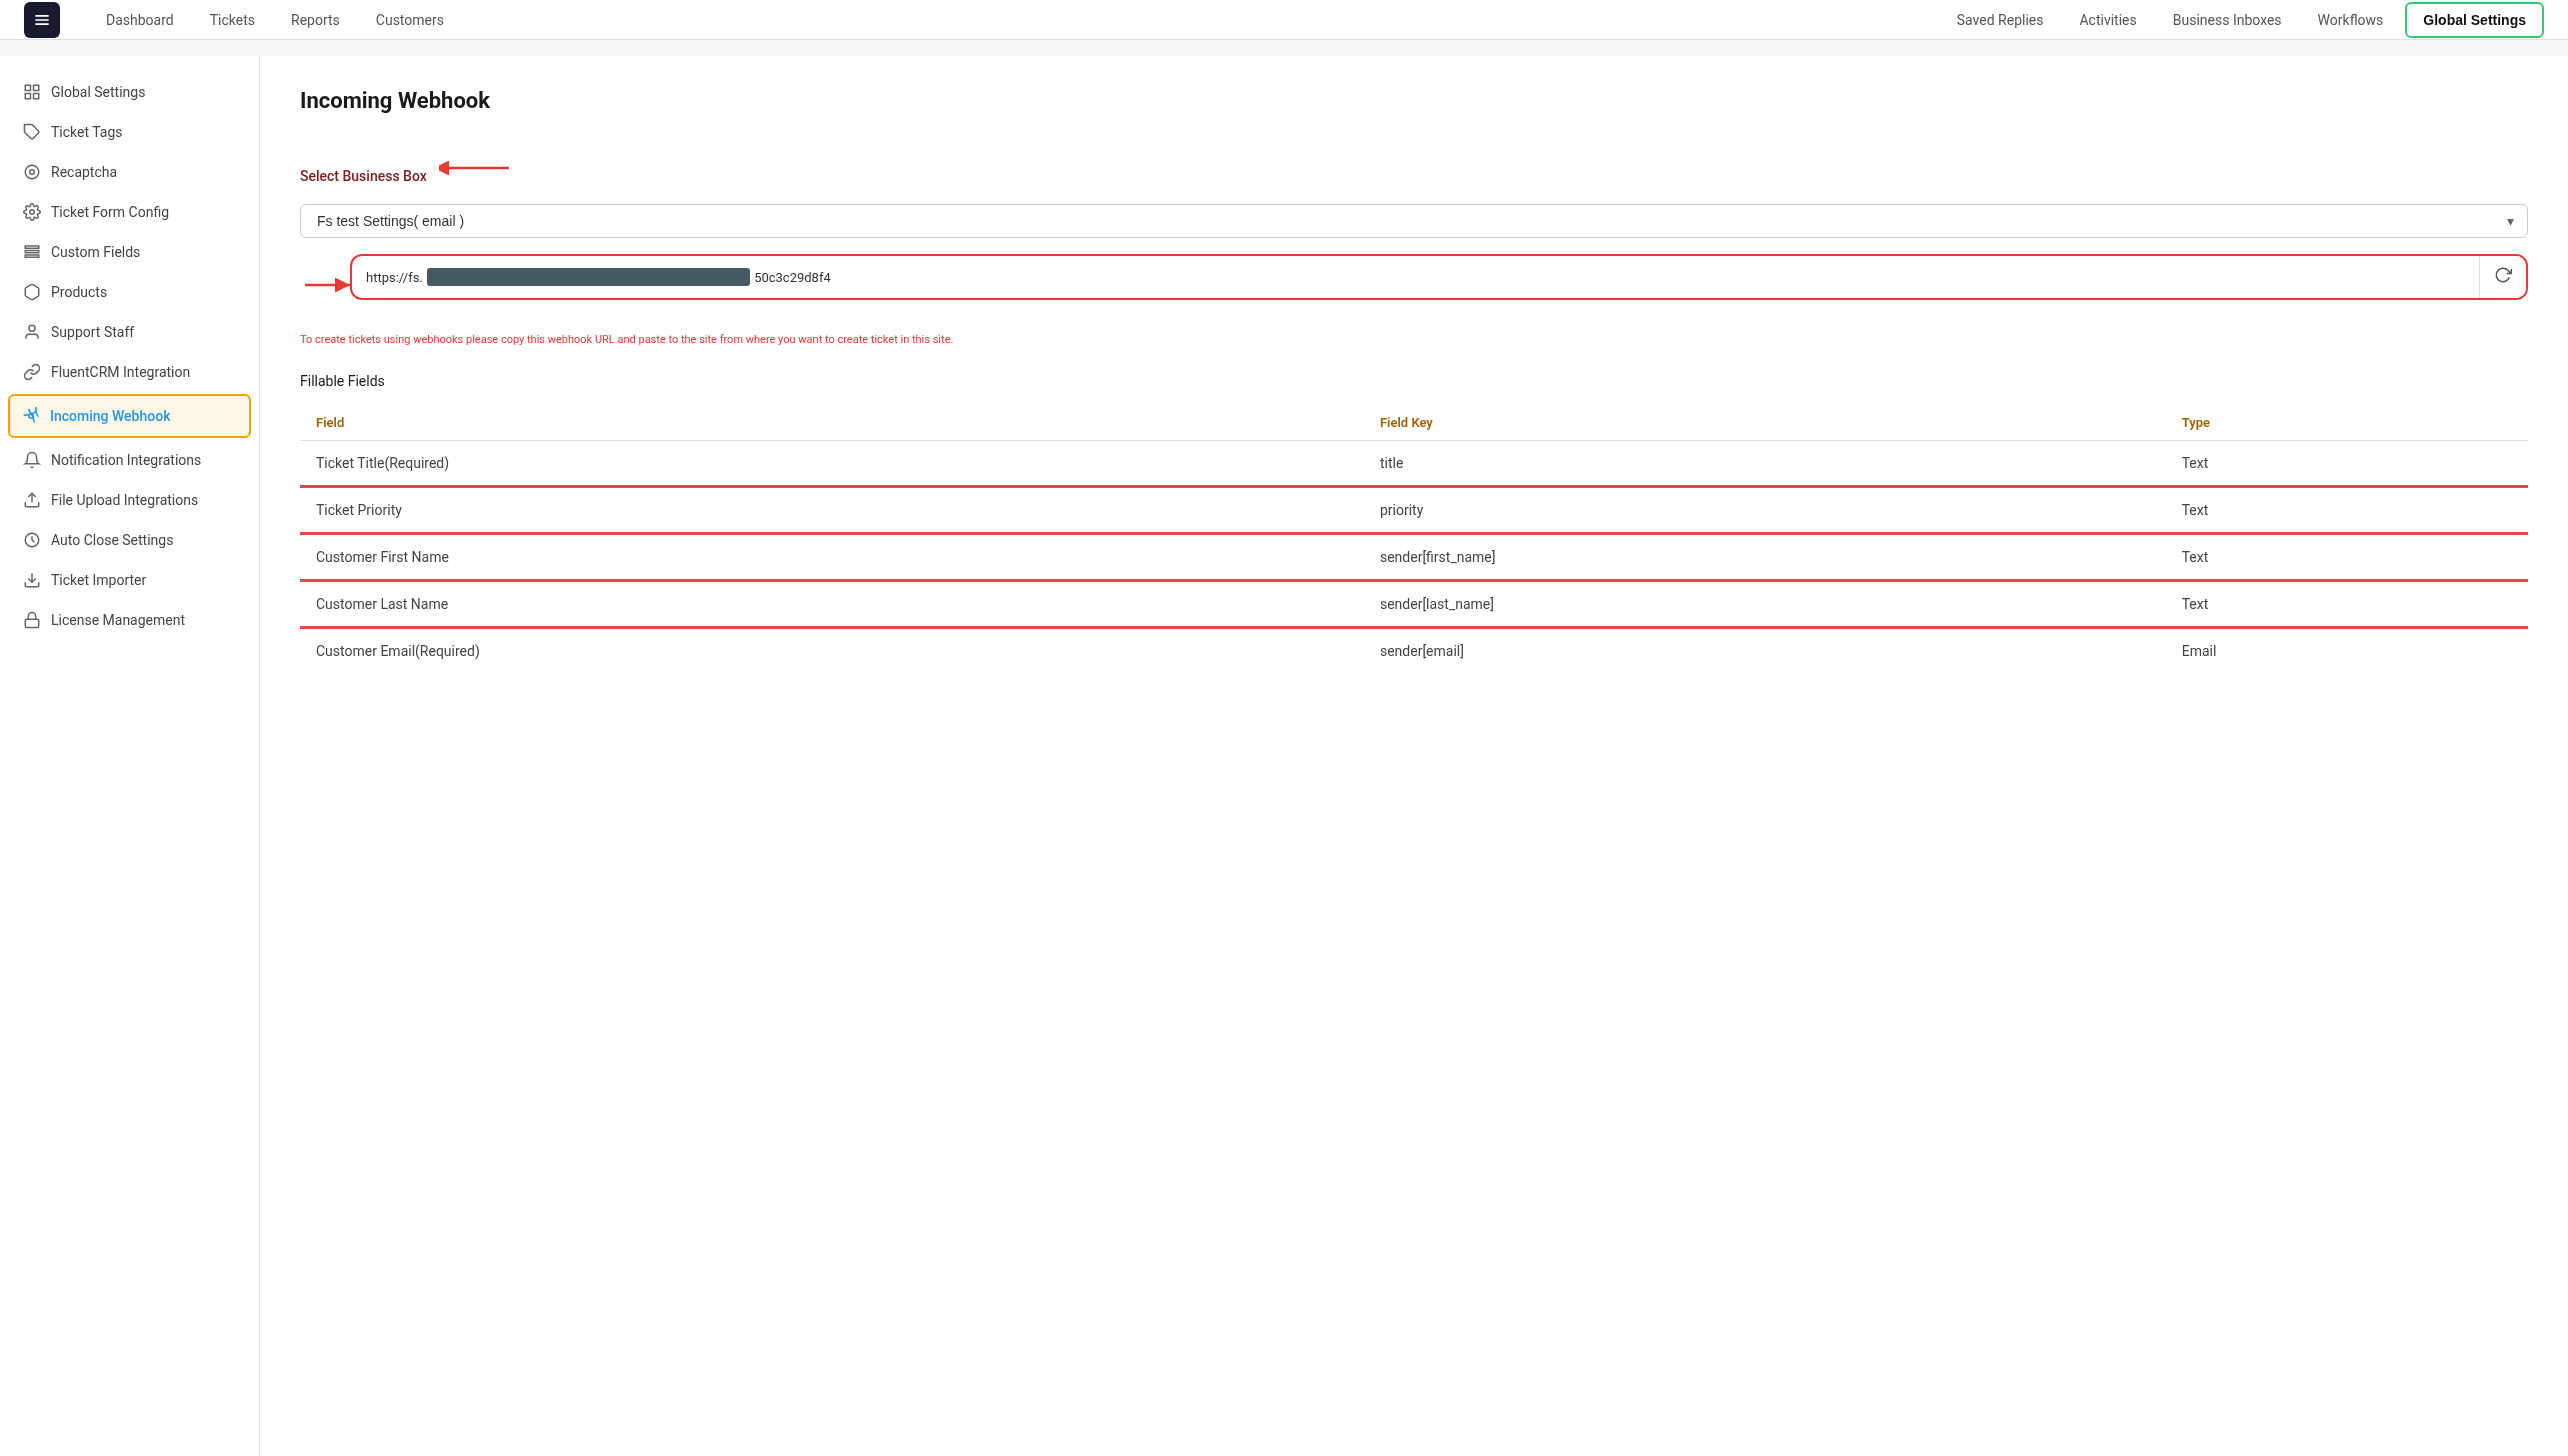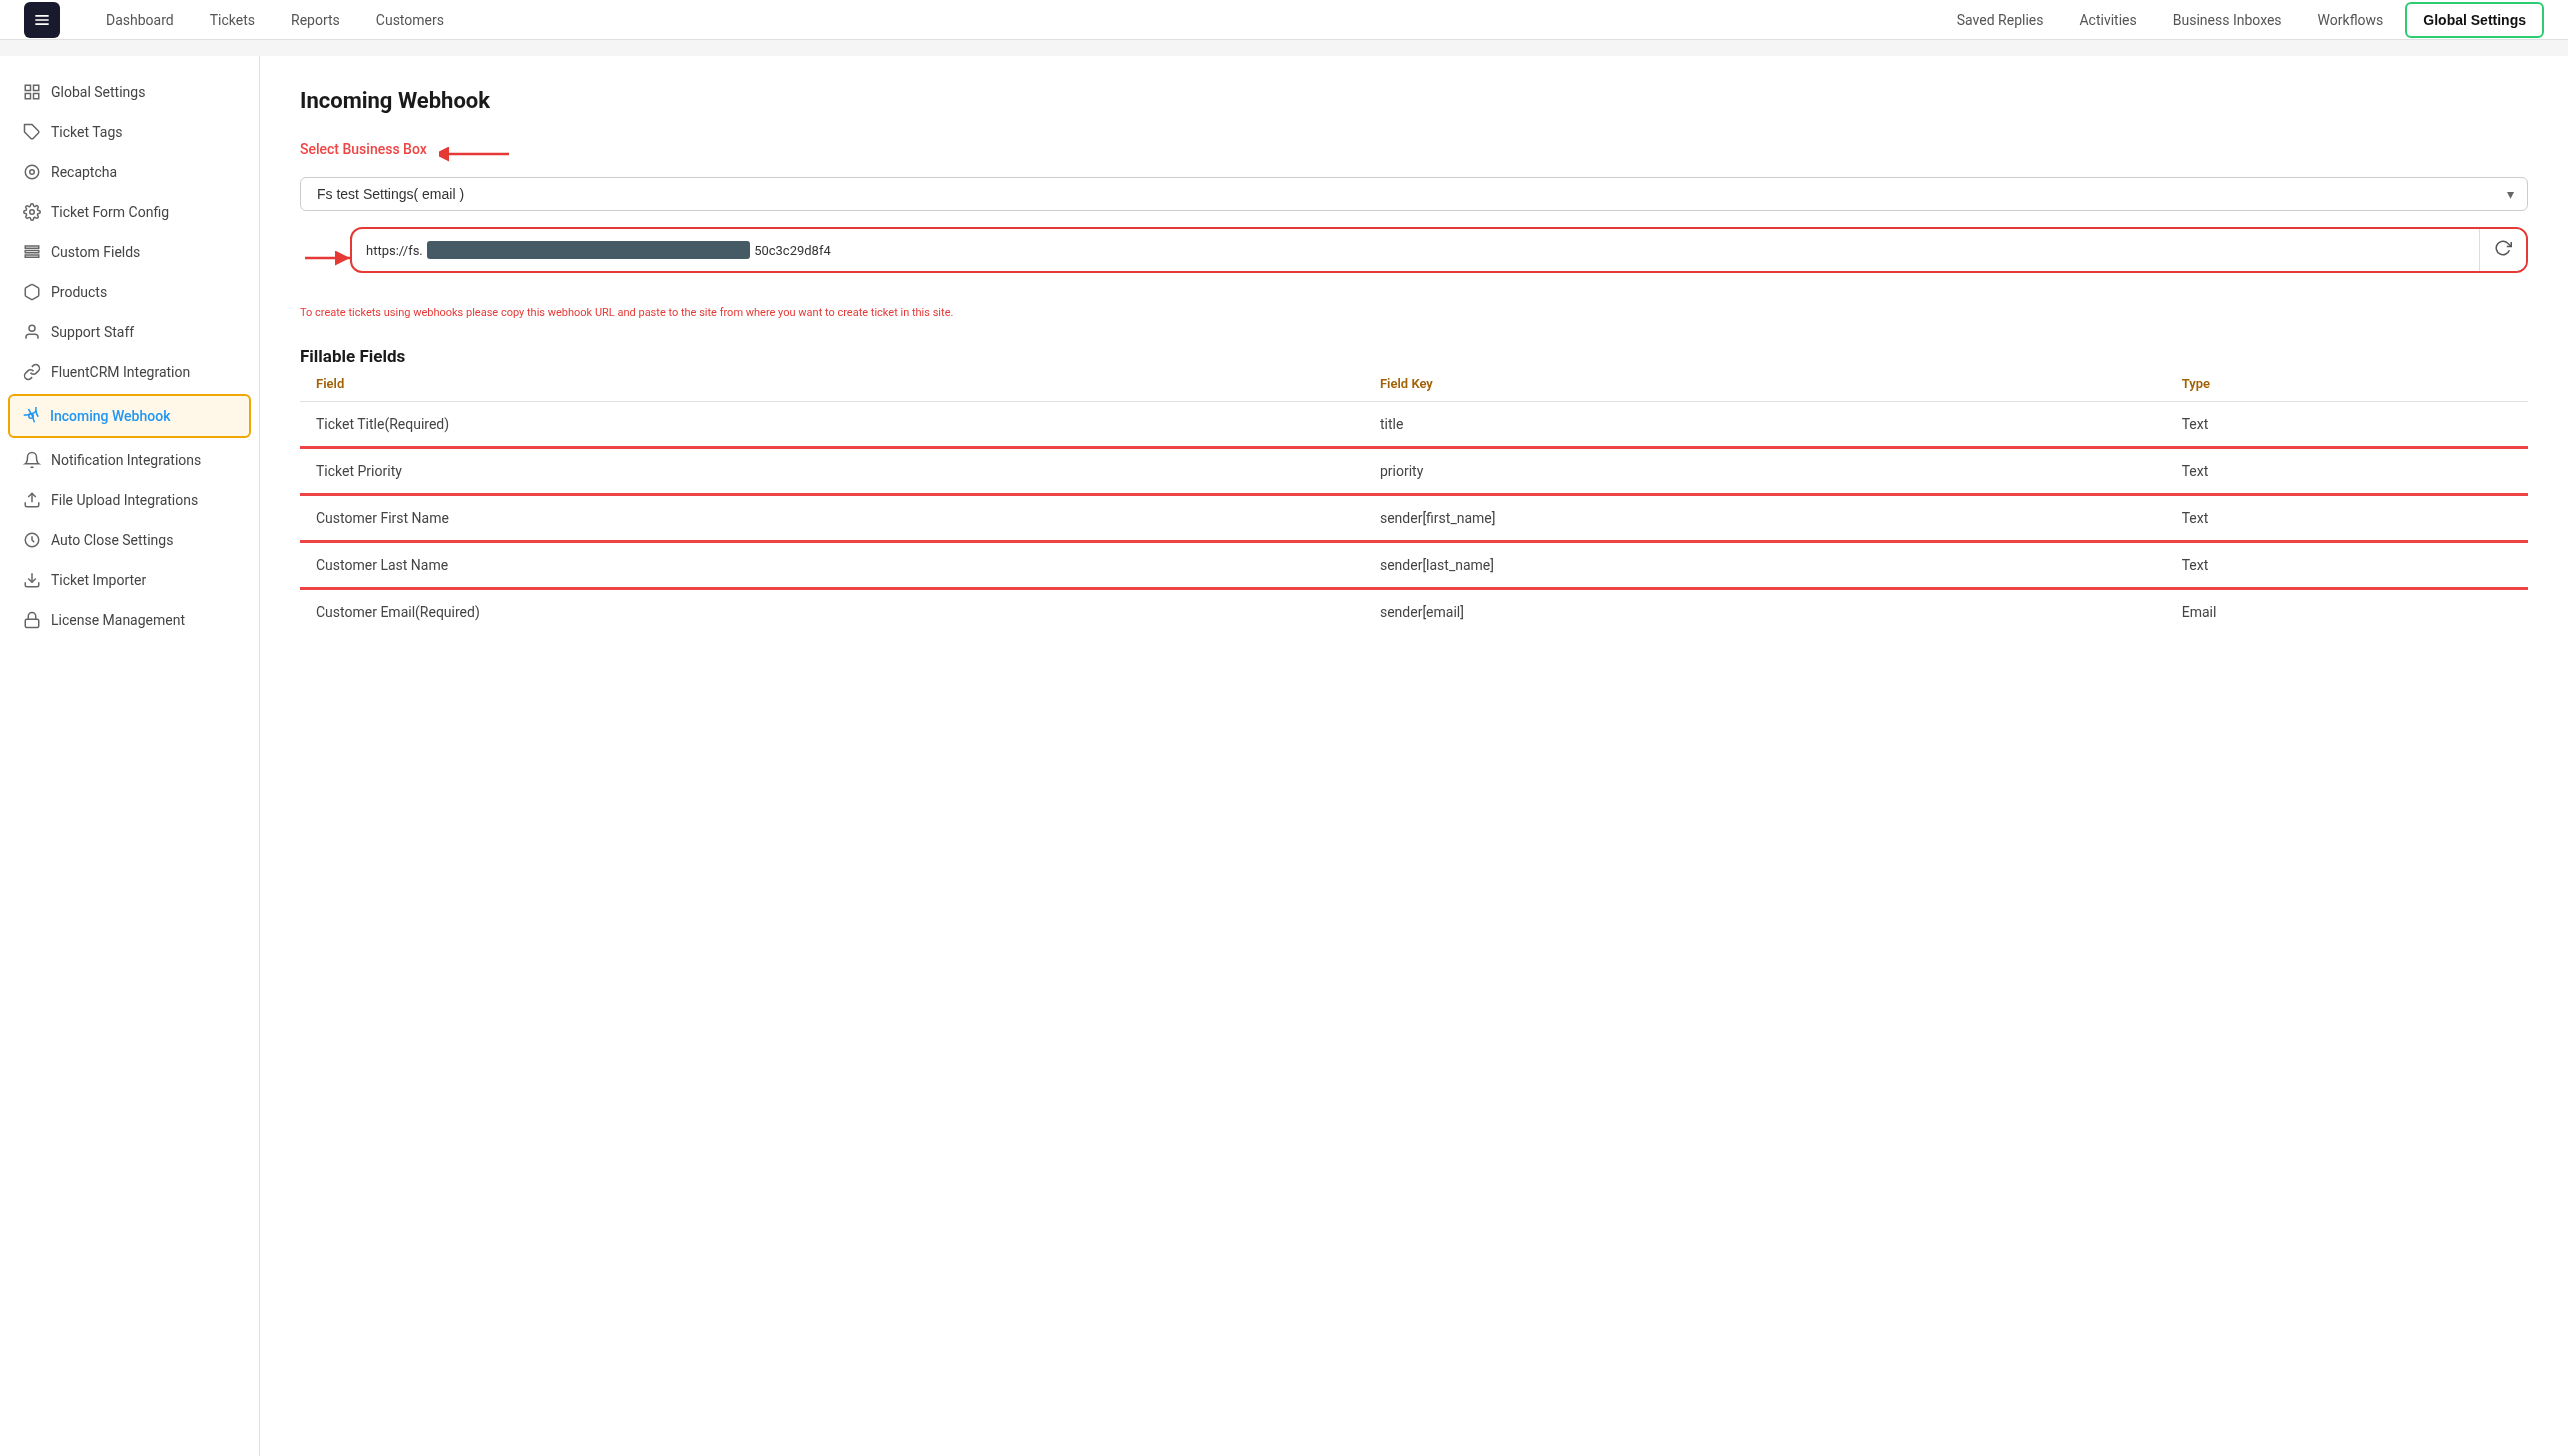--- a/index.html
+++ b/index.html
@@ -51,21 +51,21 @@
       border-left: 3px solid #f0a500;
     }
     .sidebar-icon { width: 18px; height: 18px; flex-shrink: 0; color: #666; }
     .sidebar-item.active .sidebar-icon { color: #2196F3; }
 
     
     .main { flex: 1; padding: 32px 40px; background: #fff; overflow-y: auto; }
 
     .page-title { font-size: 22px; font-weight: 700; color: #1a1a1a; margin-bottom: 28px; }
 
-    .section-label { font-size: 14px; color: #ef4444; margin-bottom: 10px; font-weight: 500; display: flex; align-items: center; gap: 12px; }
+    .section-label { font-size: 14px; color: #7f1d1d; margin-bottom: 10px; font-weight: 500; display: flex; align-items: center; gap: 12px; margin-top: 27px; }
 
     
     .dropdown-wrapper { position: relative; margin-bottom: 16px; }
     .dropdown-select {
       width: 100%; padding: 8px 16px; border: 1px solid #ccc; border-radius: 6px;
       background: #fff; font-size: 14px; color: #333; appearance: none; cursor: pointer;
     }
     .dropdown-chevron {
       position: absolute; right: 14px; top: 50%; transform: translateY(-50%);
       color: #666; pointer-events: none;
@@ -89,21 +89,21 @@
     .webhook-url-suffix { color: #333; white-space: nowrap; }
     .webhook-refresh-btn {
       padding: 10px 14px; border: none; border-left: 1px solid #ddd;
       background: #fff; cursor: pointer; color: #555; font-size: 16px;
     }
 
     
     .warning-text { color: #e53935; font-size: 11px; margin-bottom: 24px; line-height: 1.5; }
 
     
-    .section-subtitle { font-size: 17px; font-weight: 700; color: #1a1a1a; }
+    .section-subtitle { font-size: 14px; font-weight: 400; color: #1a1a1a; margin-bottom: 16px; }
 
     .fields-table { width: 100%; border-collapse: collapse; }
     .fields-table th {
       text-align: left; padding: 10px 16px; color: #a16207; font-weight: 600;
       font-size: 13px; border-bottom: 1px solid #e0e0e0;
     }
     .fields-table td {
       padding: 14px 16px; color: #444; font-size: 14px;
       border-bottom: 3px solid #ef4444;
     }

